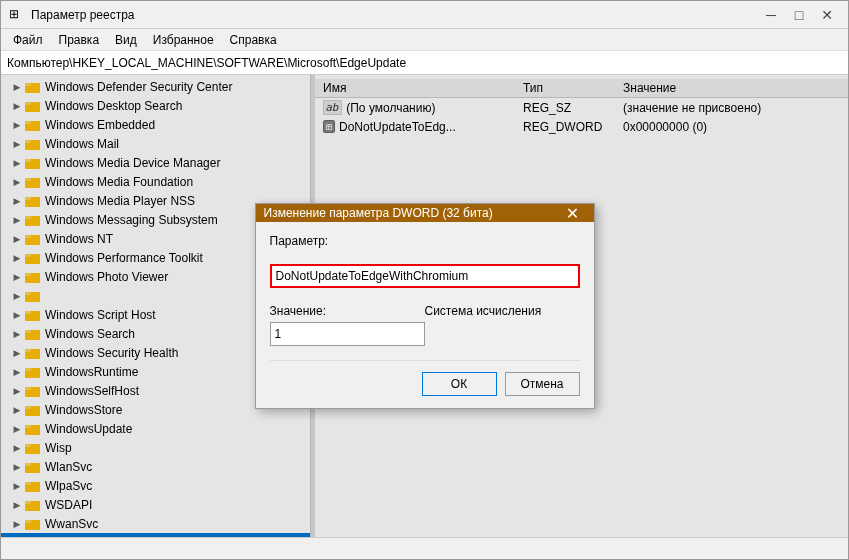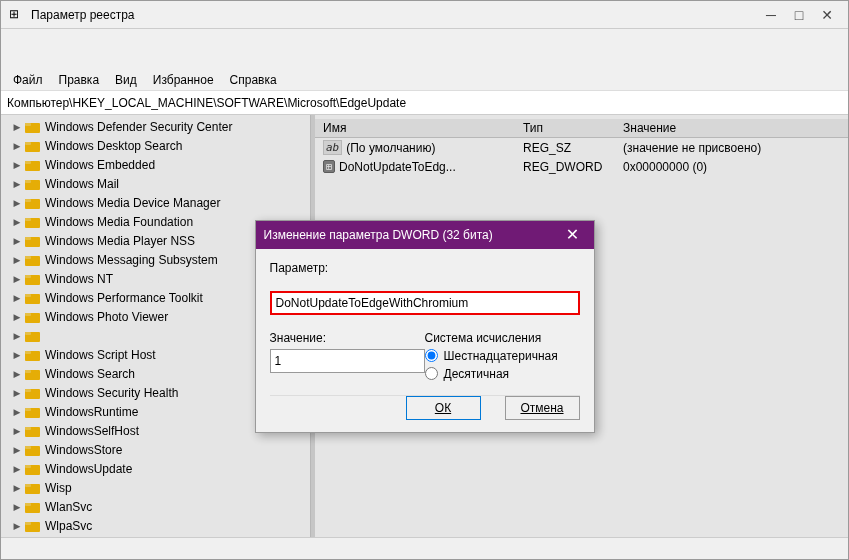--- a/index.html
+++ b/index.html
@@ -60,21 +60,20 @@
     }
 
     
     .menubar {
       height: 22px;
       background: #f0f0f0;
       display: flex;
       align-items: center;
       padding: 0 4px;
       border-bottom: 1px solid #ddd;
-      margin-top: 40px;
     }
     .menubar-item {
       padding: 2px 8px;
       cursor: pointer;
       font-size: 12px;
     }
 
     
     .addressbar {
       height: 24px;
@@ -184,22 +183,22 @@
       justify-content: center;
       z-index: 100;
     }
     .modal {
       background: #f0f0f0;
       border: 1px solid #999;
       box-shadow: 3px 3px 10px rgba(0,0,0,0.3);
       width: 340px;
     }
     .modal-titlebar {
-      background: #701a75;
-      height: 28px;
+      background: #a16207;
+      height: 18px;
       display: flex;
       align-items: center;
       padding: 0 8px;
       color: #fff;
       font-size: 12px;
     }
     .modal-titlebar-title { flex: 1; }
     .modal-close-btn {
       width: 26px;
       height: 20px;
@@ -265,25 +264,24 @@
       font-size: 12px;
       cursor: pointer;
     }
     .radio-item input[type=radio] {
       cursor: pointer;
     }
 
     .modal-buttons {
       display: flex;
       justify-content: flex-end;
-      gap: 24px;
+      gap: 8px;
       margin-top: 14px;
-      padding-top: 0;
+      padding-top: 11px;
       border-top: 1px solid #ddd;
-      text-decoration: underline;
     }
     .modal-btn {
       width: 75px;
       height: 24px;
       border: 1px solid #999;
       background: #f0f0f0;
       cursor: pointer;
       font-size: 12px;
     }
     .modal-btn.default {
@@ -653,30 +651,20 @@
           <div class="modal-label">Параметр:</div>
           <input class="modal-input-highlighted" value="DoNotUpdateToEdgeWithChromium" type="text" readonly="" style="">
 
           <div class="modal-row">
             <div class="modal-left">
               <div class="modal-label">Значение:</div>
               <input class="modal-value-input" type="text" value="1" style="">
             </div>
             <div class="modal-right">
               <div class="modal-label">Система исчисления</div>
-              <div class="radio-group">
-                <label class="radio-item">
-                  <input type="radio" name="radix" value="hex" checked="" style="">
-                  <span>Шестнадцатеричная</span>
-                </label>
-                <label class="radio-item">
-                  <input type="radio" name="radix" value="dec" style="">
-                  <span>Десятичная</span>
-                </label>
-              </div>
             </div>
           </div>
 
           <div class="modal-buttons">
             <button class="modal-btn default">ОК</button>
             <button class="modal-btn">Отмена</button>
           </div>
         </div>
       </div>
     </div>

